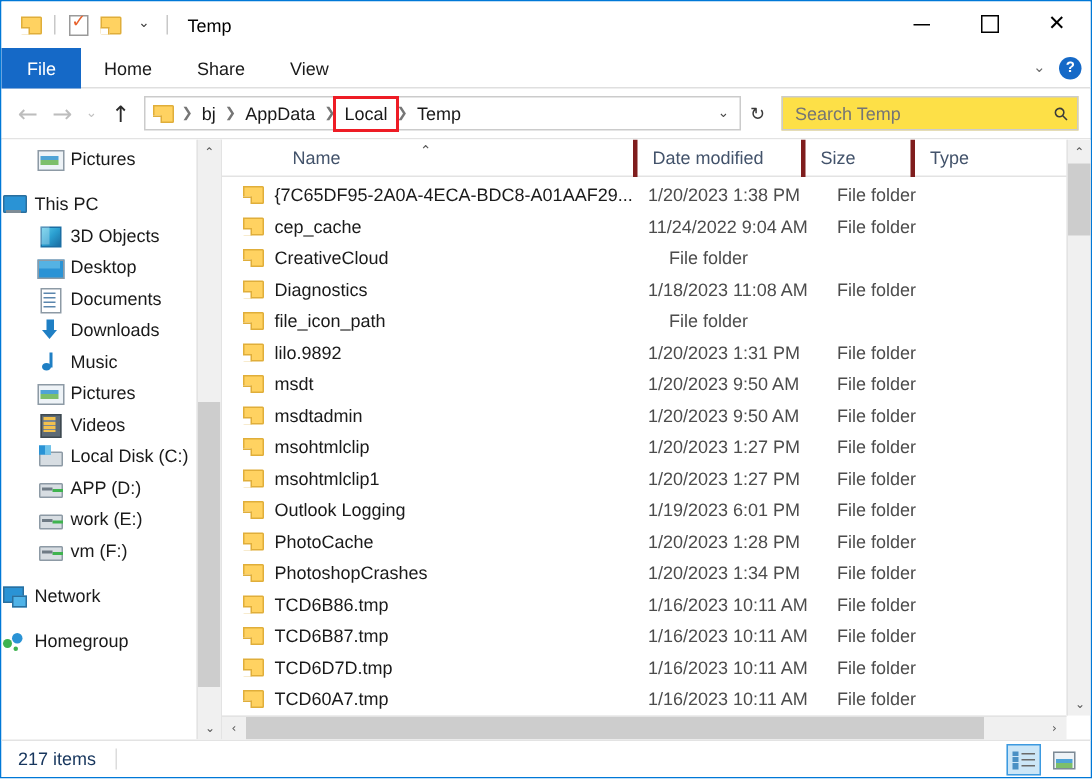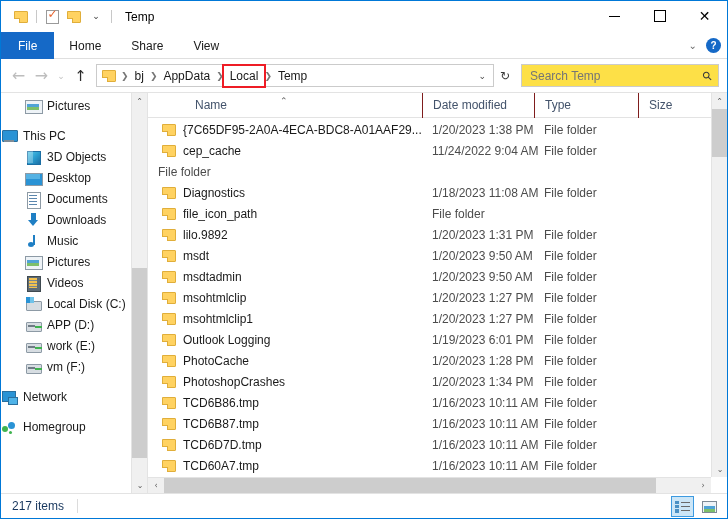--- a/index.html
+++ b/index.html
@@ -426,21 +426,21 @@
     flex: 0 0 auto;
     position: relative;
     padding-right: 16px;
   }
   .col {
     font-size: 12px;
     color: #43536b;
     padding-left: 10px;
     height: 25px;
     line-height: 25px;
-    border-left: 1px solid #7f1d1d;
+    border-left: 3px solid #7f1d1d;
     overflow: hidden;
     white-space: nowrap;
   }
   .col:first-child { border-left: none; padding-left: 47px; }
   .col-name { width: 274px; flex: 0 0 274px; position: relative; }
   .col-date { width: 112px; flex: 0 0 112px; }
   .col-type { width: 104px; flex: 0 0 104px; }
   .col-size { width: 60px; flex: 1 1 auto; }
   .sortcaret {
     position: absolute;
@@ -470,21 +470,21 @@
   }
   .cell-name .nm { margin-left: 7px; }
   .cell-date {
     width: 112px; flex: 0 0 112px;
     padding-left: 10px;
     color: #4c4c4c;
     white-space: nowrap;
   }
   .cell-type {
     width: 104px; flex: 0 0 104px;
-    padding-left: 10px;
+    padding-left: 24px;
     color: #4c4c4c;
     white-space: nowrap;
   }
   .cell-size { flex: 1 1 auto; color: #4c4c4c; }
 
   
   .hscroll {
     height: 16px;
     flex: 0 0 16px;
     background: #f0f0f0;
@@ -721,22 +721,22 @@
     </div>
 
     <div class="filepane">
 
       <div class="colheader">
         <div class="col col-name">
           <span>Name</span>
           <span class="sortcaret">⌃</span>
         </div>
         <div class="col col-date">Date modified</div>
+        <div class="col col-size">Size</div>
         <div class="col col-type">Type</div>
-        <div class="col col-size">Size</div>
       </div>
 
       <div class="rows" id="file-rows">
           <div class="row">
             <div class="cell-name">
               <span class="folder-ico">
                 <i></i>
               </span>
               <span class="nm">{7C65DF95-2A0A-4ECA-BDC8-A01AAF29...</span>
             </div>
@@ -749,20 +749,26 @@
               <span class="folder-ico">
                 <i></i>
               </span>
               <span class="nm">cep_cache</span>
             </div>
             <div class="cell-date">11/24/2022 9:04 AM</div>
             <div class="cell-type">File folder</div>
             <div class="cell-size"></div>
           </div>
           <div class="row">
+            <div class="cell-name">
+              <span class="folder-ico">
+                <i></i>
+              </span>
+              <span class="nm">CreativeCloud</span>
+            </div>
             <div class="cell-type">File folder</div>
             <div class="cell-size"></div>
           </div>
           <div class="row">
             <div class="cell-name">
               <span class="folder-ico">
                 <i></i>
               </span>
               <span class="nm">Diagnostics</span>
             </div>

